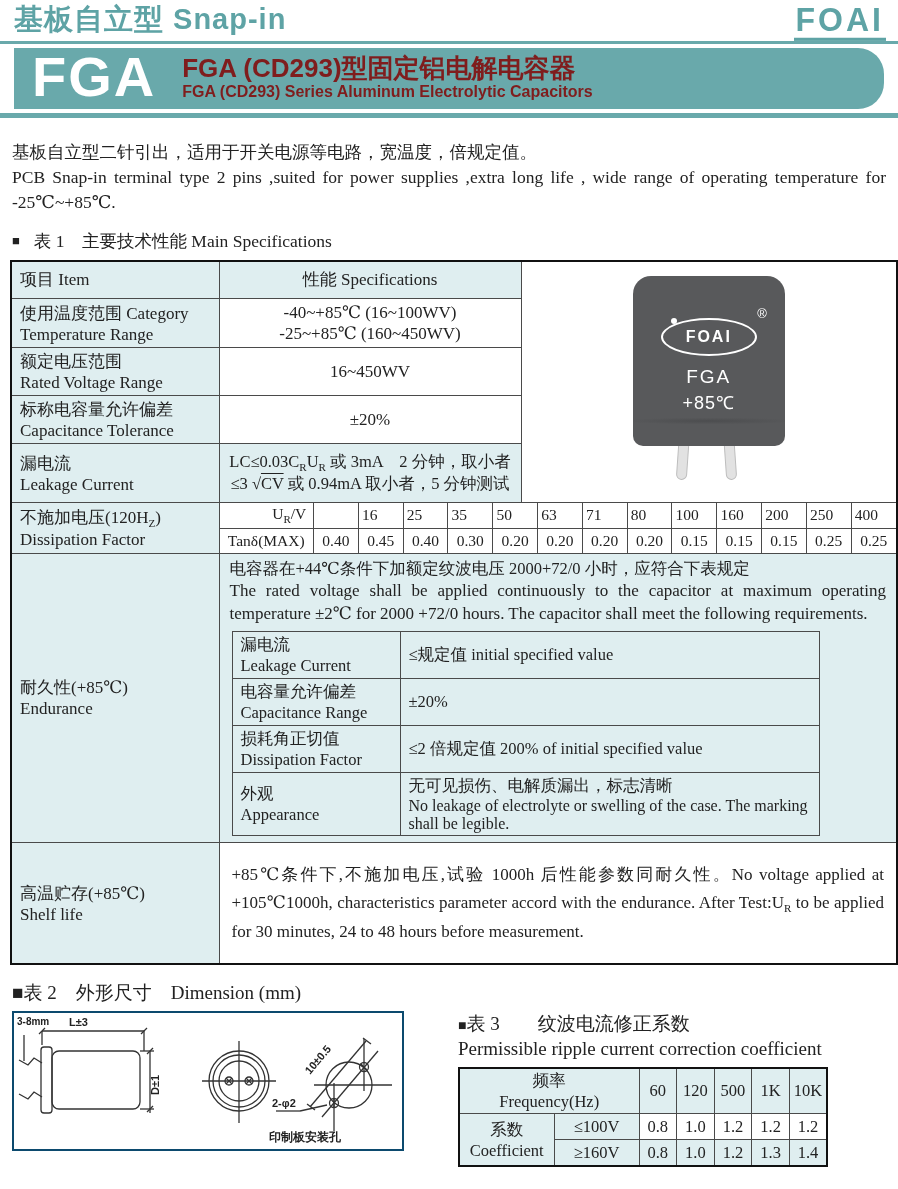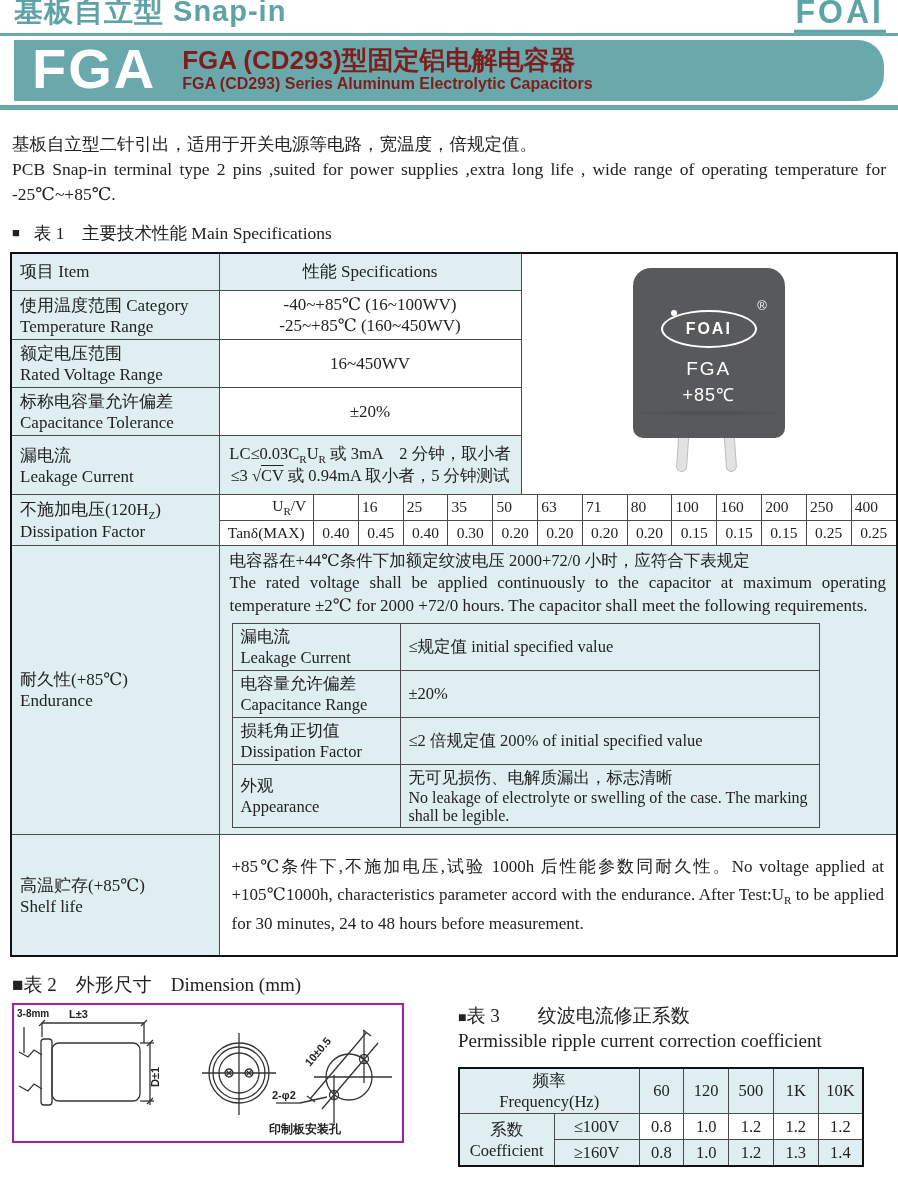--- a/index.html
+++ b/index.html
@@ -5,21 +5,21 @@
   * { box-sizing: border-box; margin: 0; padding: 0; }
   html,body { width: 898px; background:#fff; }
   body {
     height: 1189px; overflow: hidden;
     font-family: "Liberation Serif", "DejaVu Serif", serif;
     color:#222;
   }
 
   
   .hdr { display:flex; justify-content:space-between; align-items:flex-end;
-         padding: 8px 12px 0 14px; height:32px; }
+         padding: 8px 12px 0 14px; height:40px; }
   .hdr-title { font-family:"Liberation Sans",sans-serif; font-weight:bold;
                font-size:29px; color:#5ea3a5; letter-spacing:1px; }
   .hdr-logo { font-family:"Liberation Sans",sans-serif; font-weight:800;
               font-size:32px; color:#5ea3a5; letter-spacing:3px;
               border-bottom:3px solid #5ea3a5; line-height:1.0; padding:0 2px 1px 2px;
               transform: scaleY(1.05); }
   .rule1 { height:3px; background:#69a9ab; margin-top:1px; }
   .banner { margin:4px 14px 0 14px; height:61px; background:#69a9ab;
             border-radius:0 26px 26px 0; display:flex; align-items:center; }
   .banner-series { font-family:"Liberation Sans",sans-serif; font-weight:bold;
@@ -90,28 +90,28 @@
   .cap-temp { text-align:center; margin-top:2px; font-family:"Liberation Sans",sans-serif;
               font-size:18px; letter-spacing:1px; }
   .cap-pin { position:absolute; top:168px; width:11px; height:36px; background:#e2e2e2;
              border:1px solid #bdbdbd; border-radius:2px 2px 6px 6px; }
   .pin-l { left:48px; transform:rotate(4deg); }
   .pin-r { left:96px; transform:rotate(-4deg); }
 
   
   .sec2-caption { margin:15px 12px 0 12px; font-size:19px; }
   .bottom-row { display:flex; margin:5px 0 0 12px; }
-  .dimbox { width:392px; height:140px; border:2px solid #a21caf; position:relative; flex:none;text-align:right; }
+  .dimbox { width:392px; height:140px; border:2px solid #0c4a6e; position:relative; flex:none;text-align:right; }
   .dimbox svg { display:block; }
 
   .t3wrap { margin-left:54px; width:410px; }
   .t3-zh { font-size:19px; }
   .t3-zh .sq { font-size:14px; }
   .t3-en { font-size:19px; margin-top:1px; }
-  .t3 { width:406px; margin-top:15px; border:2px solid #111; table-layout:fixed; }
+  .t3 { width:370px; margin-top:7px; border:2px solid #111; table-layout:fixed; }
   .t3 td { border:1px solid #4a4a4a; text-align:center; font-size:16.5px; padding:1px 2px; }
 </style>
 </head>
 <body>
 
 <div class="hdr">
   <div class="hdr-title">
     <span>基板自立型</span>
     <span>Snap-in</span>
   </div>

